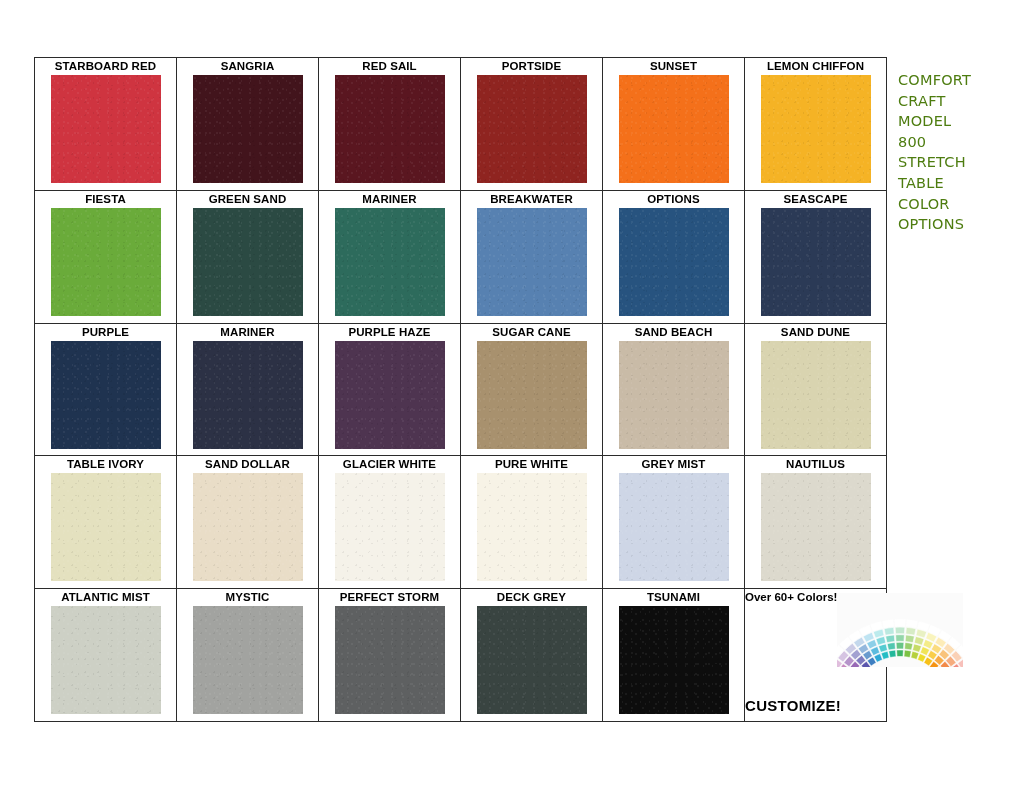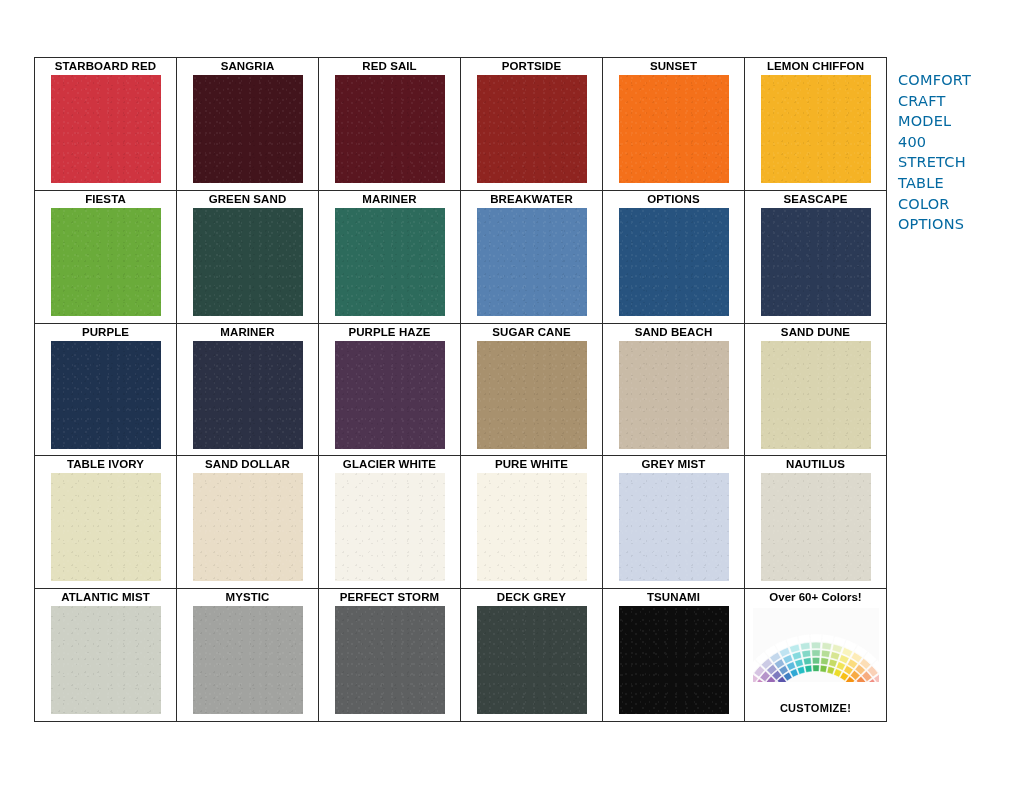--- a/index.html
+++ b/index.html
@@ -92,61 +92,61 @@
       radial-gradient(circle at 72% 82%, #fff 0 1px, transparent 1px);
     background-size: 11px 11px, 13px 13px, 9px 9px, 15px 15px, 12px 12px, 10px 10px;
   }
 
   
   .customize-inner {
     position: relative;
     width: 100%;
     height: 100%;
     display: flex;
-    flex-direction: column;
-    align-items: center;
+    flex-direction: row;
+    align-items: flex-start;
     justify-content: flex-start;
   }
   .customize-top {
     font-size: 11.5px;
     font-weight: bold;
     color: #000;
     margin-top: 2px;
     line-height: 13px;
     white-space: nowrap;
   }
   .fan-wrap {
     width: 126px;
     height: 74px;
     margin-top: 4px;
     position: relative;
     background: #fbfbfb;
   }
   .fan-svg { display: block; }
   .customize-bottom {
-    font-size: 11px;
+    font-size: 15px;
     font-weight: bold;
     color: #000;
     letter-spacing: 0.3px;
     position: absolute;
     bottom: 7px;
     white-space: nowrap;
   }
 
   
   #title-block {
     position: absolute;
     left: 898px;
     top: 70px;
     width: 118px;
     font-family: "DejaVu Sans", sans-serif;
     font-size: 14.5px;
     font-weight: 400;
     line-height: 20.6px;
-    color: #0369a1;
+    color: #4d7c0f;
     letter-spacing: 0.2px;
   }
   #title-block .tline { display: block; white-space: nowrap; }
 </style>
 </head>
 <body>
 
 <div id="page">
 
   <table id="swatch-table">
@@ -436,20 +436,20 @@
         </td>
       </tr>
 
     </tbody>
   </table>
 
   <div id="title-block">
     <span class="tline">COMFORT</span>
     <span class="tline">CRAFT</span>
     <span class="tline">MODEL</span>
-    <span class="tline">400</span>
+    <span class="tline">800</span>
     <span class="tline">STRETCH</span>
     <span class="tline">TABLE</span>
     <span class="tline">COLOR</span>
     <span class="tline">OPTIONS</span>
   </div>
 
 </div>
 
 </body></html>

